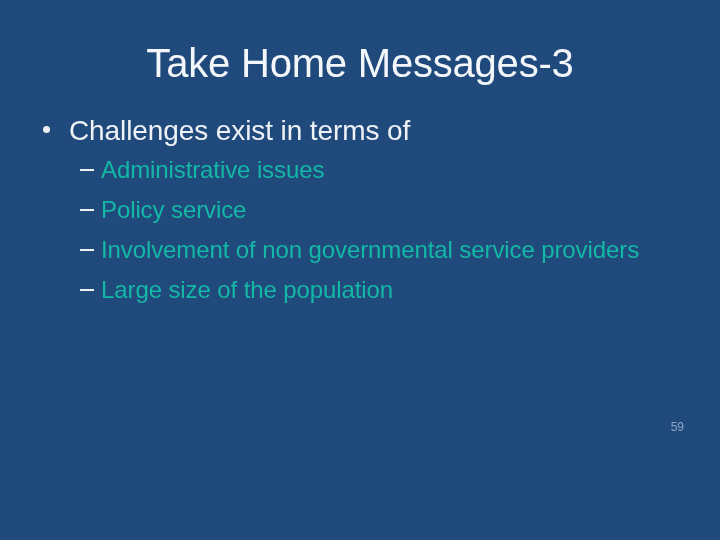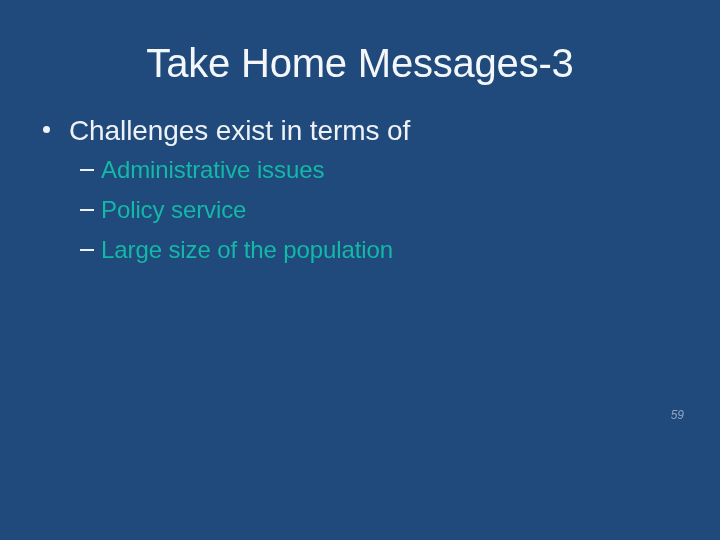--- a/index.html
+++ b/index.html
@@ -78,26 +78,25 @@
     left: 44px;
     top: 16px;
     width: 14px;
     height: 2px;
     background: #eef2f6;
   }
 
   .slide-number {
     position: absolute;
     right: 36px;
-    bottom: 26px;
+    bottom: 14px;
     font-size: 12px;
     line-height: 14px;
     color: #8ea6c4;
     text-align: left;
-    font-style: italic;
   }
 </style>
 </head>
 <body>
 
 <div class="slide">
 
   <div class="slide-title">Take Home Messages-3</div>
 
   <div class="body-block">
@@ -116,20 +115,24 @@
 
       <div class="bullet-l2">
         <span class="marker-dash"></span>
         <span>Policy service</span>
       </div>
 
       <div class="bullet-l2">
         <span class="marker-dash"></span>
       </div>
 
+      <div class="bullet-l2">
+        <span class="marker-dash"></span>
+        <span>Involvement of non governmental service providers</span>
+      </div>
 
       <div class="bullet-l2">
         <span class="marker-dash"></span>
         <span>Large size of the population</span>
       </div>
 
     </div>
   </div>
 
   <div class="slide-number">59</div>

